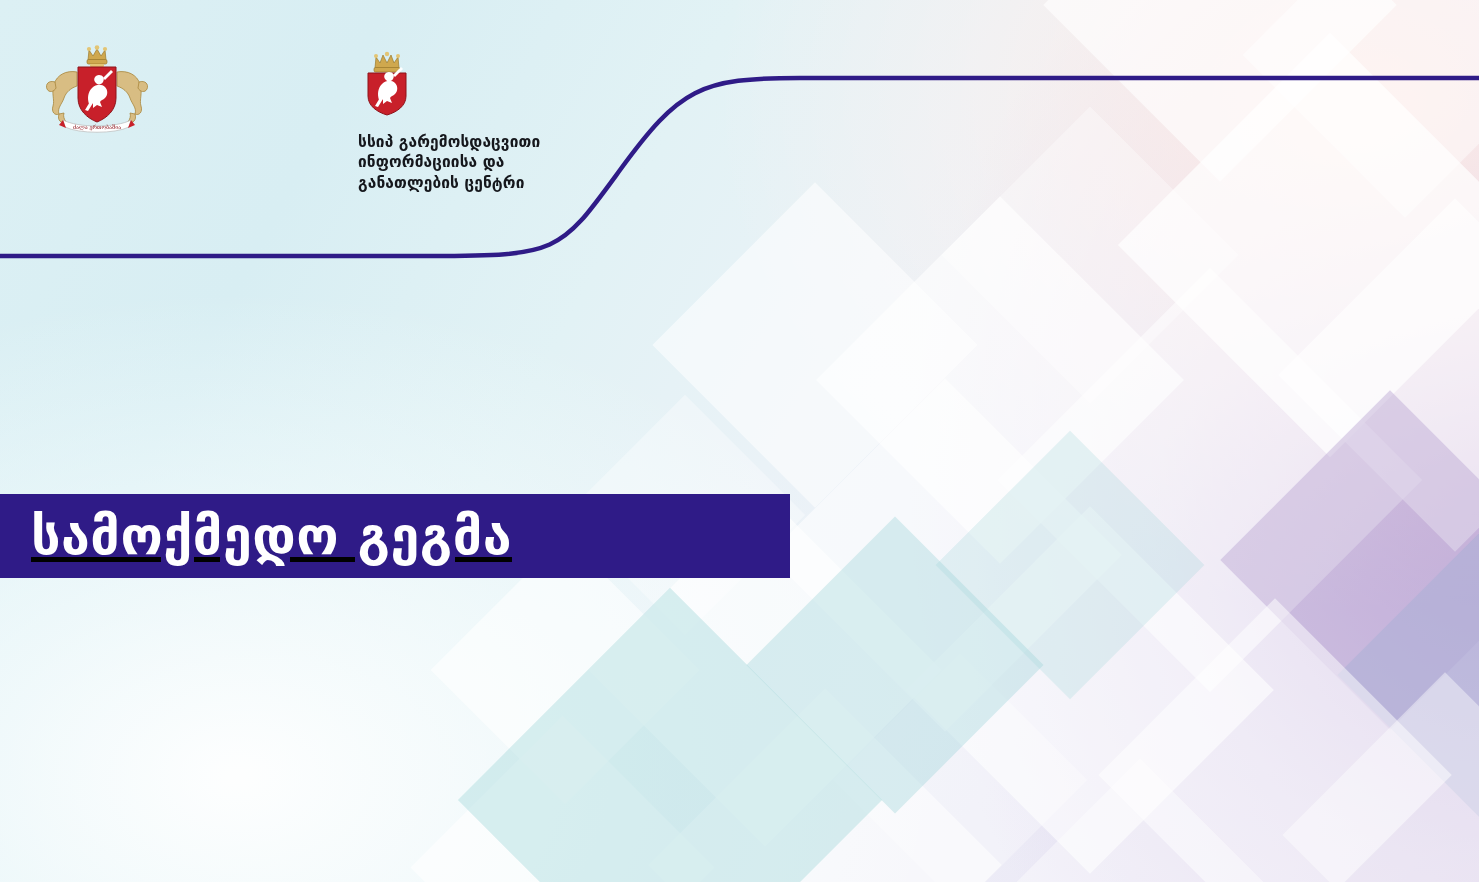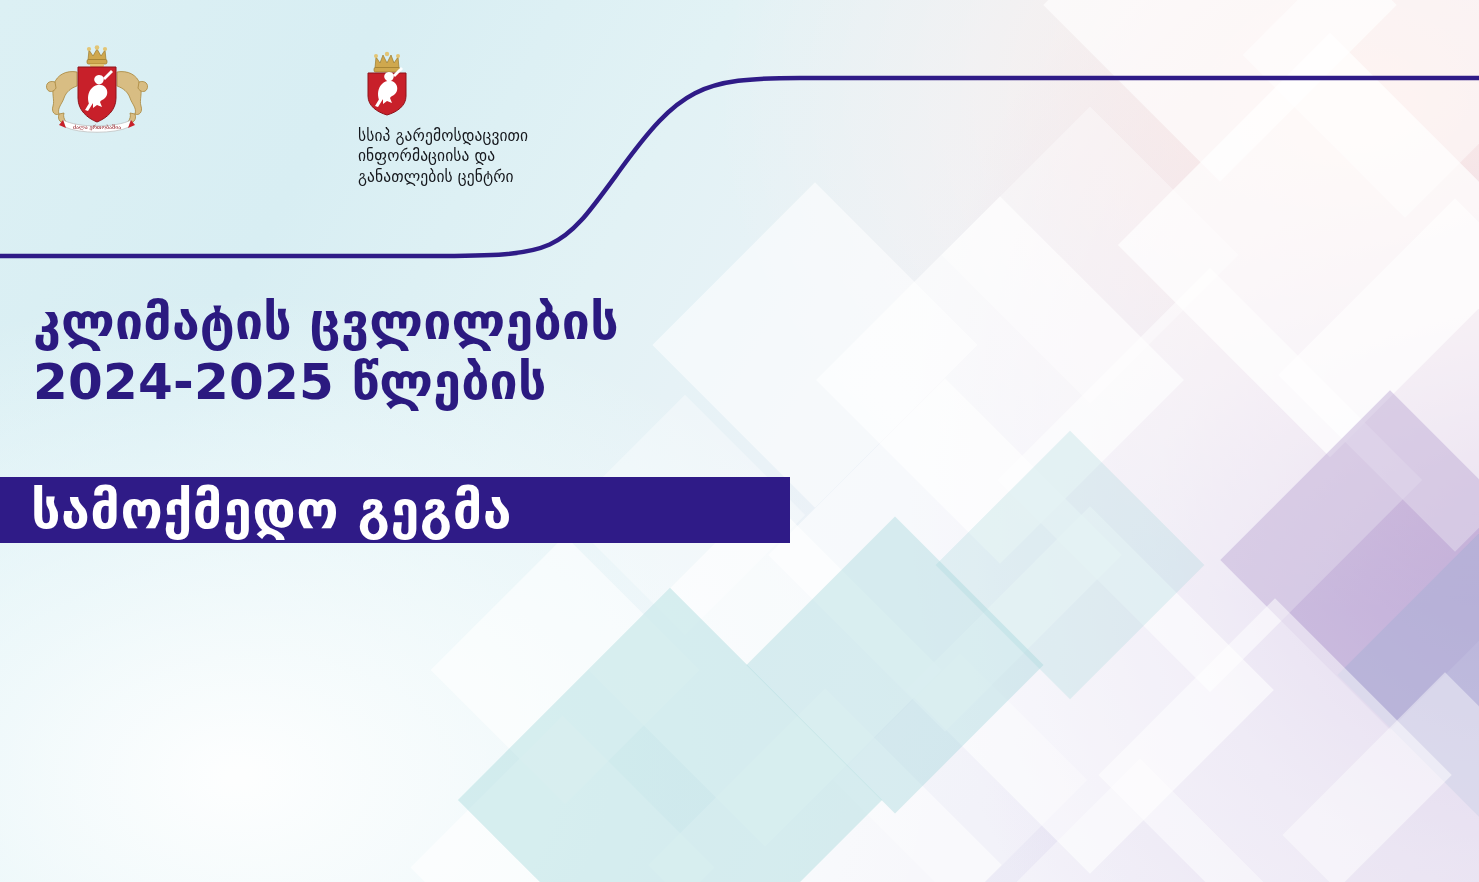--- a/index.html
+++ b/index.html
@@ -23,46 +23,46 @@
   
   #curve{position:absolute;left:0;top:0;width:1479px;height:300px;}
 
   
   #logos{position:absolute;left:0;top:0;width:700px;height:210px;}
   .logo-block{position:absolute;}
   #logo-ministry{left:33px;top:42px;width:300px;}
   #logo-center{left:358px;top:48px;width:260px;}
   .crest-wrap{display:block;}
   .org-name{
-    margin-top:6px;
+    margin-top:12px;
     color:#15171c;
-    font-weight:normal;
+    font-weight:bold;
     font-size:15.5px;
     line-height:1.30;
     letter-spacing:.1px;
     white-space:pre-line;
   }
   #logo-center .org-name{font-size:15.5px;line-height:1.32;}
 
   
   #headline{
     position:absolute;left:33px;top:292px;width:900px;
     color:#2b1a80;
     font-size:50px;
     font-weight:bold;
     line-height:1.20;
     letter-spacing:.2px;
     white-space:pre-line;
   }
 
   
   #banner{
-    position:absolute;left:0;top:477px;height:66px;width:790px;
+    position:absolute;left:0;top:494px;height:84px;width:790px;
     background:#2f1b87;
-    display:flex;align-items:center;
+    display:flex;align-items:center;text-decoration:underline;
   }
   #banner-text{
     color:#ffffff;
     font-size:52px;
     font-weight:bold;
     line-height:1;
     padding-left:31px;
     letter-spacing:.5px;
     white-space:nowrap;
   }
@@ -169,20 +169,18 @@
           </g>
         </svg>
       </span>
       <div class="org-name">სსიპ გარემოსდაცვითი
 ინფორმაციისა და
 განათლების ცენტრი</div>
     </div>
 
   </div>
 
-  <div id="headline">კლიმატის ცვლილების
-2024-2025 წლების</div>
 
   <div id="banner">
     <span id="banner-text">სამოქმედო გეგმა</span>
   </div>
 
 </div>
 
 </body></html>

